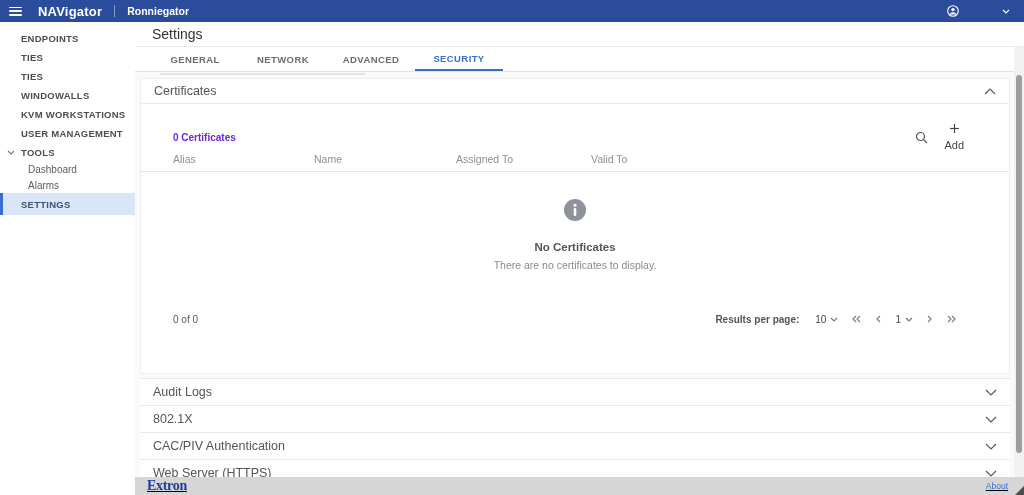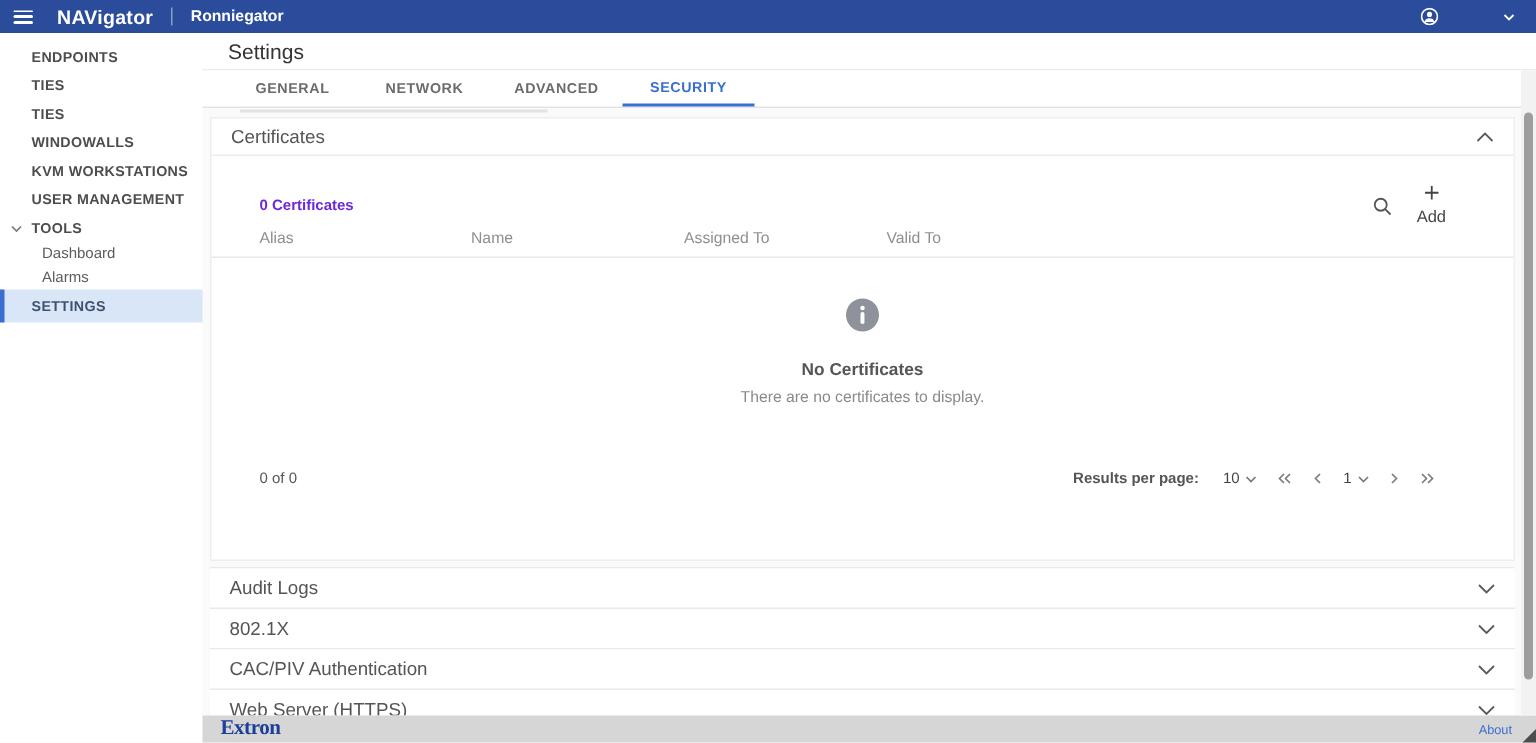--- a/index.html
+++ b/index.html
@@ -73,21 +73,21 @@
   .dd { display:flex; align-items:center; gap:4px; cursor:pointer; color:#444; }
   .pg-btn { cursor:pointer; display:flex; align-items:center; }
 
   .acc-group { margin:4px 4px 0 5px; border-top:1px solid #e9e9e9; }
   .acc-row { height:27px; background:#fff; border-bottom:1px solid #e9e9e9;
     display:flex; align-items:center; justify-content:space-between; padding:0 13px;
     font-size:12.5px; color:#555; cursor:pointer; }
 
   
   .footer { position:absolute; left:0; right:0; bottom:0; height:18px; background:#d6d6d6;
-    display:flex; align-items:center; justify-content:space-between; padding:0 16px 0 12px; }
+    display:flex; align-items:center; justify-content:space-between; padding:0 16px 0 12px;text-decoration:underline; }
   .brand { font-family:"Liberation Serif", serif; font-weight:700; font-size:14px;
     color:#1d3e99; letter-spacing:-.3px; }
   .about { font-size:8.5px; color:#3a6fd1; cursor:pointer; }
 
   
   .sb-track { position:absolute; right:0; top:25px; width:10px; height:430px; background:#f2f2f2; }
   .sb-thumb { position:absolute; right:2px; top:28px; width:6px; height:378px;
     background:#9e9e9e; border-radius:3px; cursor:grab; }
   .sb-corner { position:absolute; right:0; bottom:0; width:0; height:0;
     border-left:9px solid transparent; border-bottom:9px solid #4d4d4d; }

